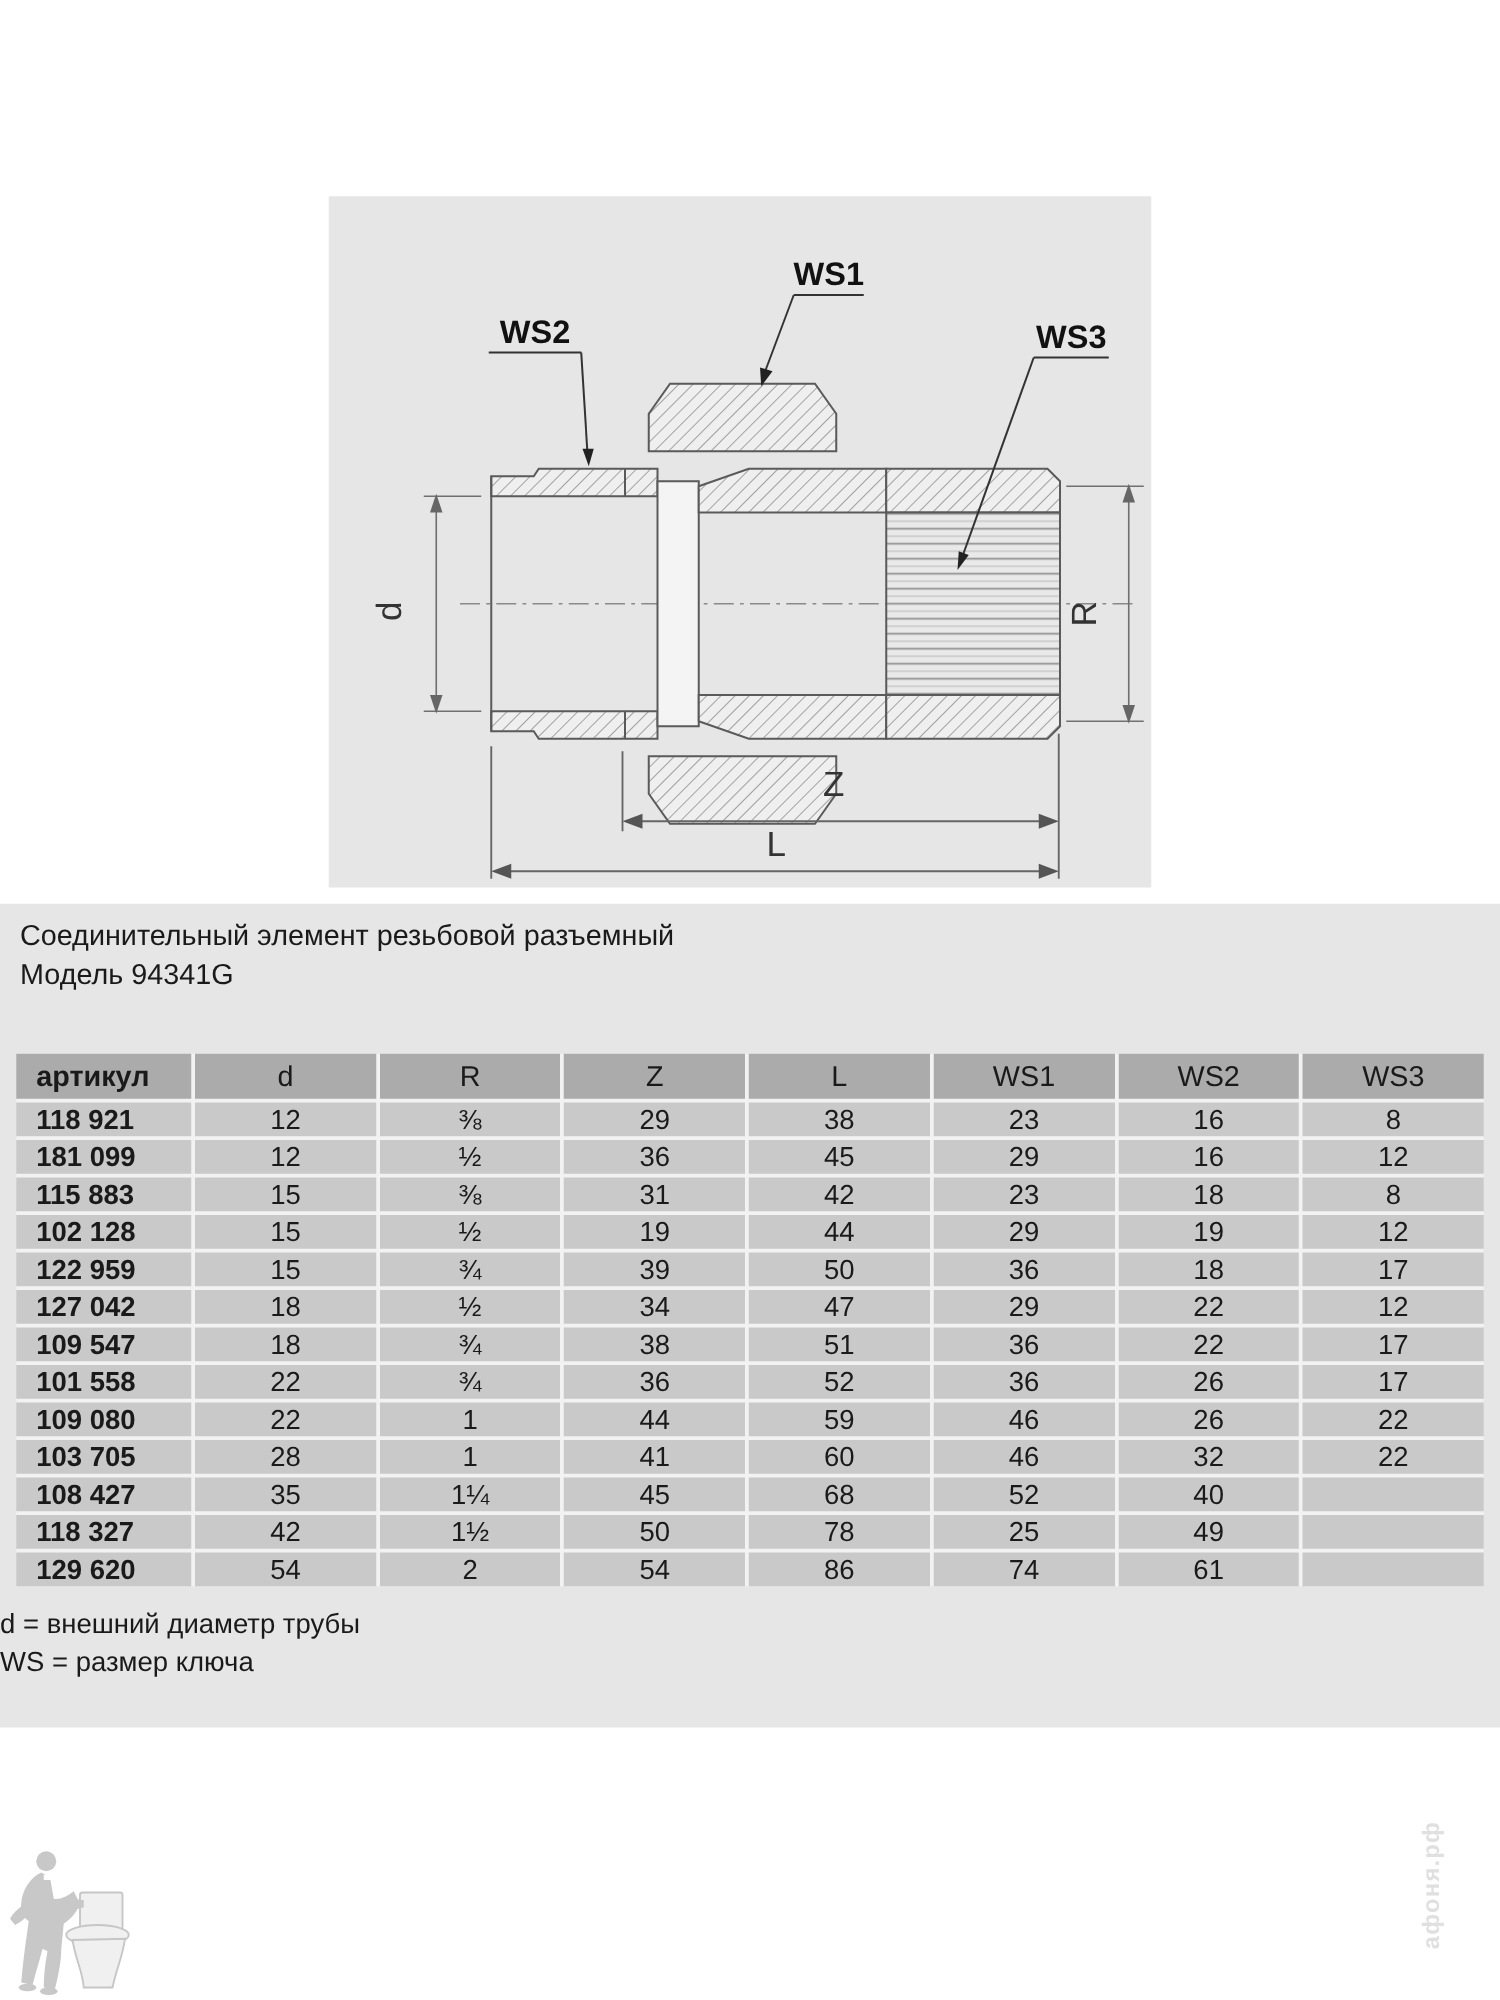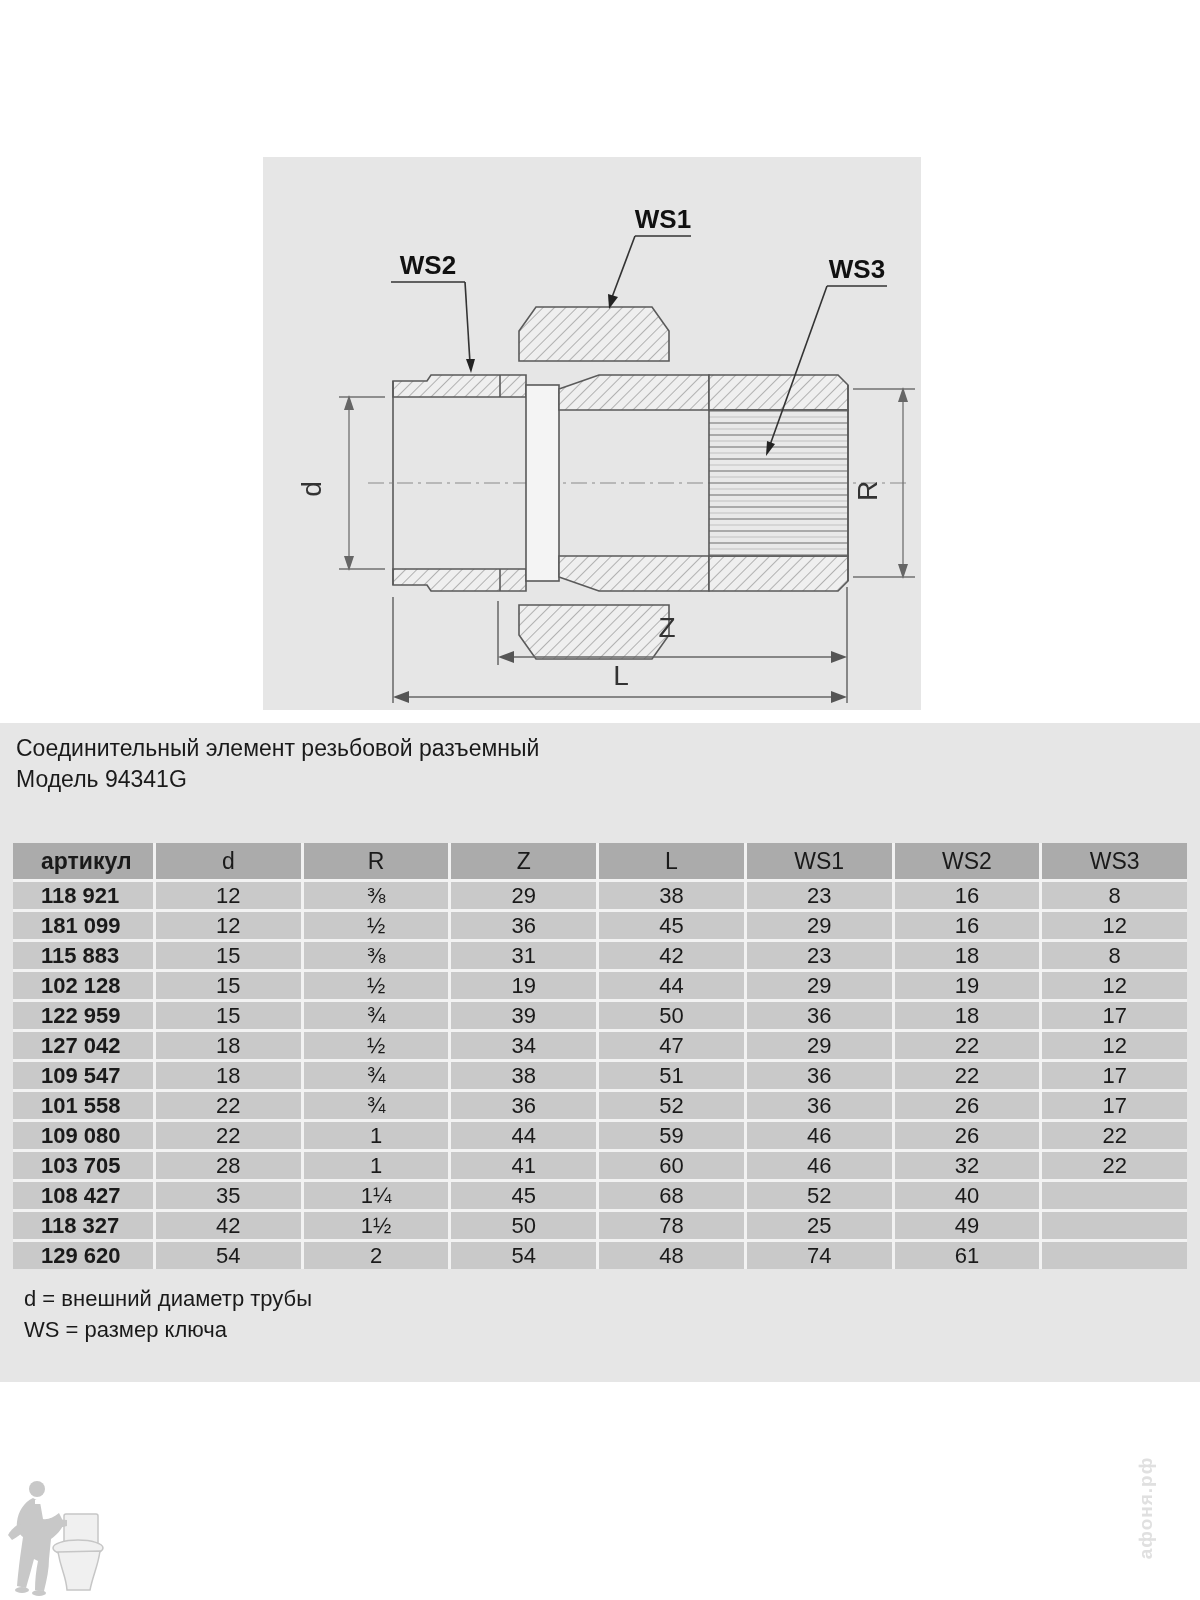--- a/index.html
+++ b/index.html
@@ -27,22 +27,22 @@
     gap:3px; background:#f2f2f2;
   }
   .spec-table .th {
     background:#ababab; height:36px; display:flex; align-items:center;
     justify-content:center; font-size:23px;
   }
   .spec-table .td {
     background:#c9c9c9; height:27px; display:flex; align-items:center;
     justify-content:center; font-size:22px;
   }
-  .spec-table .first { justify-content:flex-start; padding-left:28px; font-weight:bold; }
-  .notes { position:absolute; left:24px; top:560px; font-size:22px; line-height:31px; }
+  .spec-table .first { justify-content:flex-start; padding-left:16px; font-weight:bold; }
+  .notes { position:absolute; left:0; top:560px; font-size:22px; line-height:31px; }
   
   .logo { position:absolute; left:6px; top:1476px; }
   
   .watermark { position:absolute; left:1126px; top:1418px; width:40px; height:180px; }
   .watermark span {
     position:absolute; left:50%; top:50%;
     transform:translate(-50%,-50%) rotate(-90deg);
     white-space:nowrap; font-size:19px; letter-spacing:1px;
     color:#e0e0e0; font-weight:bold;
   }
@@ -253,21 +253,21 @@
         <div class="td">1½</div>
         <div class="td">50</div>
         <div class="td">78</div>
         <div class="td">25</div>
         <div class="td">49</div>
         <div class="td"></div>
         <div class="td first">129 620</div>
         <div class="td">54</div>
         <div class="td">2</div>
         <div class="td">54</div>
-        <div class="td">48</div>
+        <div class="td">86</div>
         <div class="td">74</div>
         <div class="td">61</div>
         <div class="td"></div>
       </div>
 
     <div class="notes">
       <div>d = внешний диаметр трубы</div>
       <div>WS = размер ключа</div>
     </div>
   </div>

